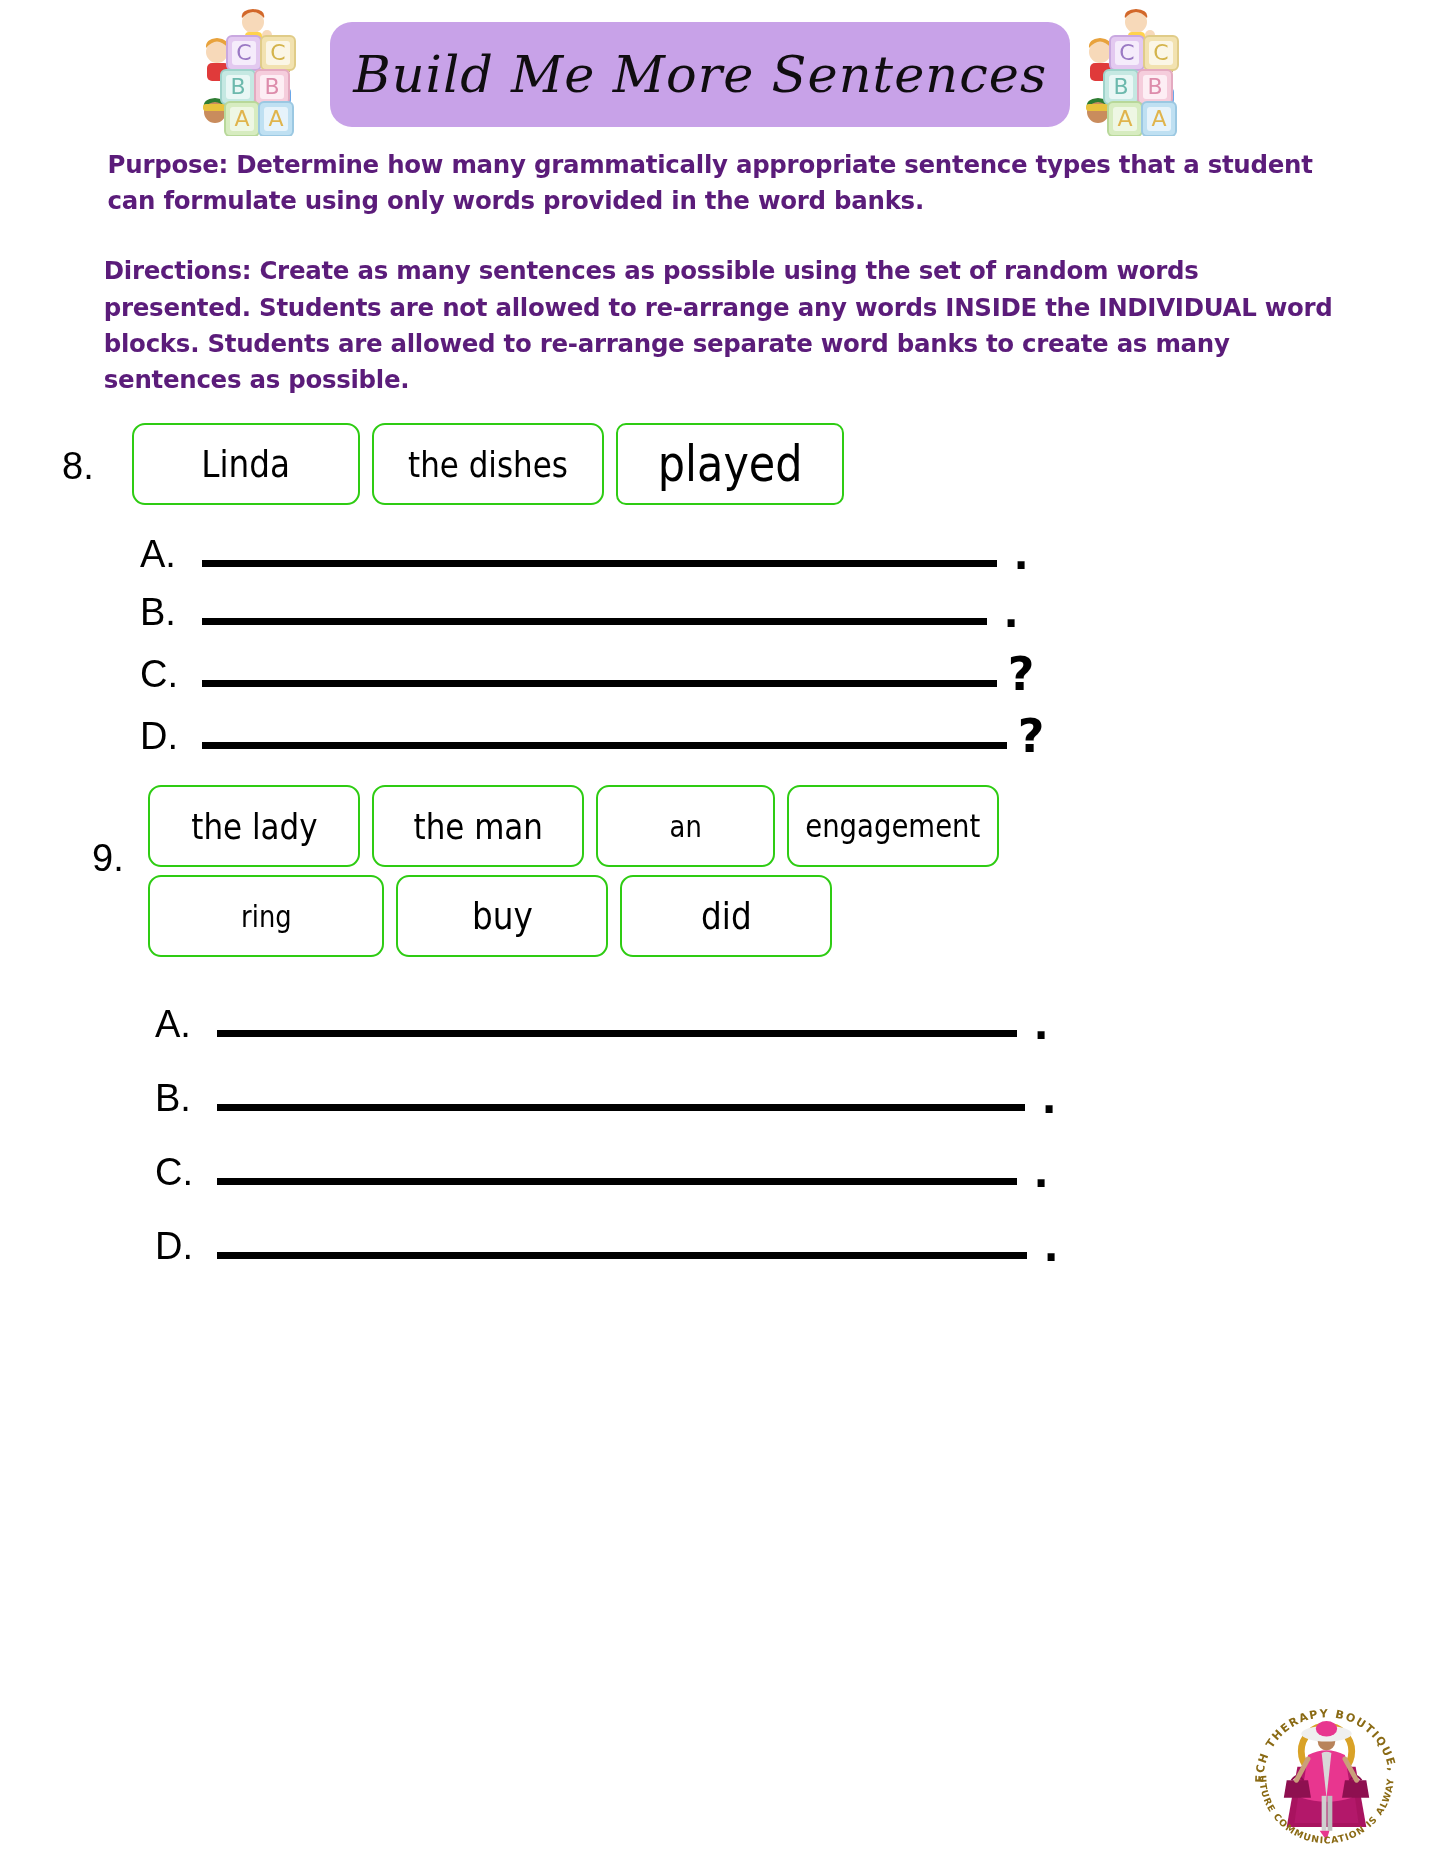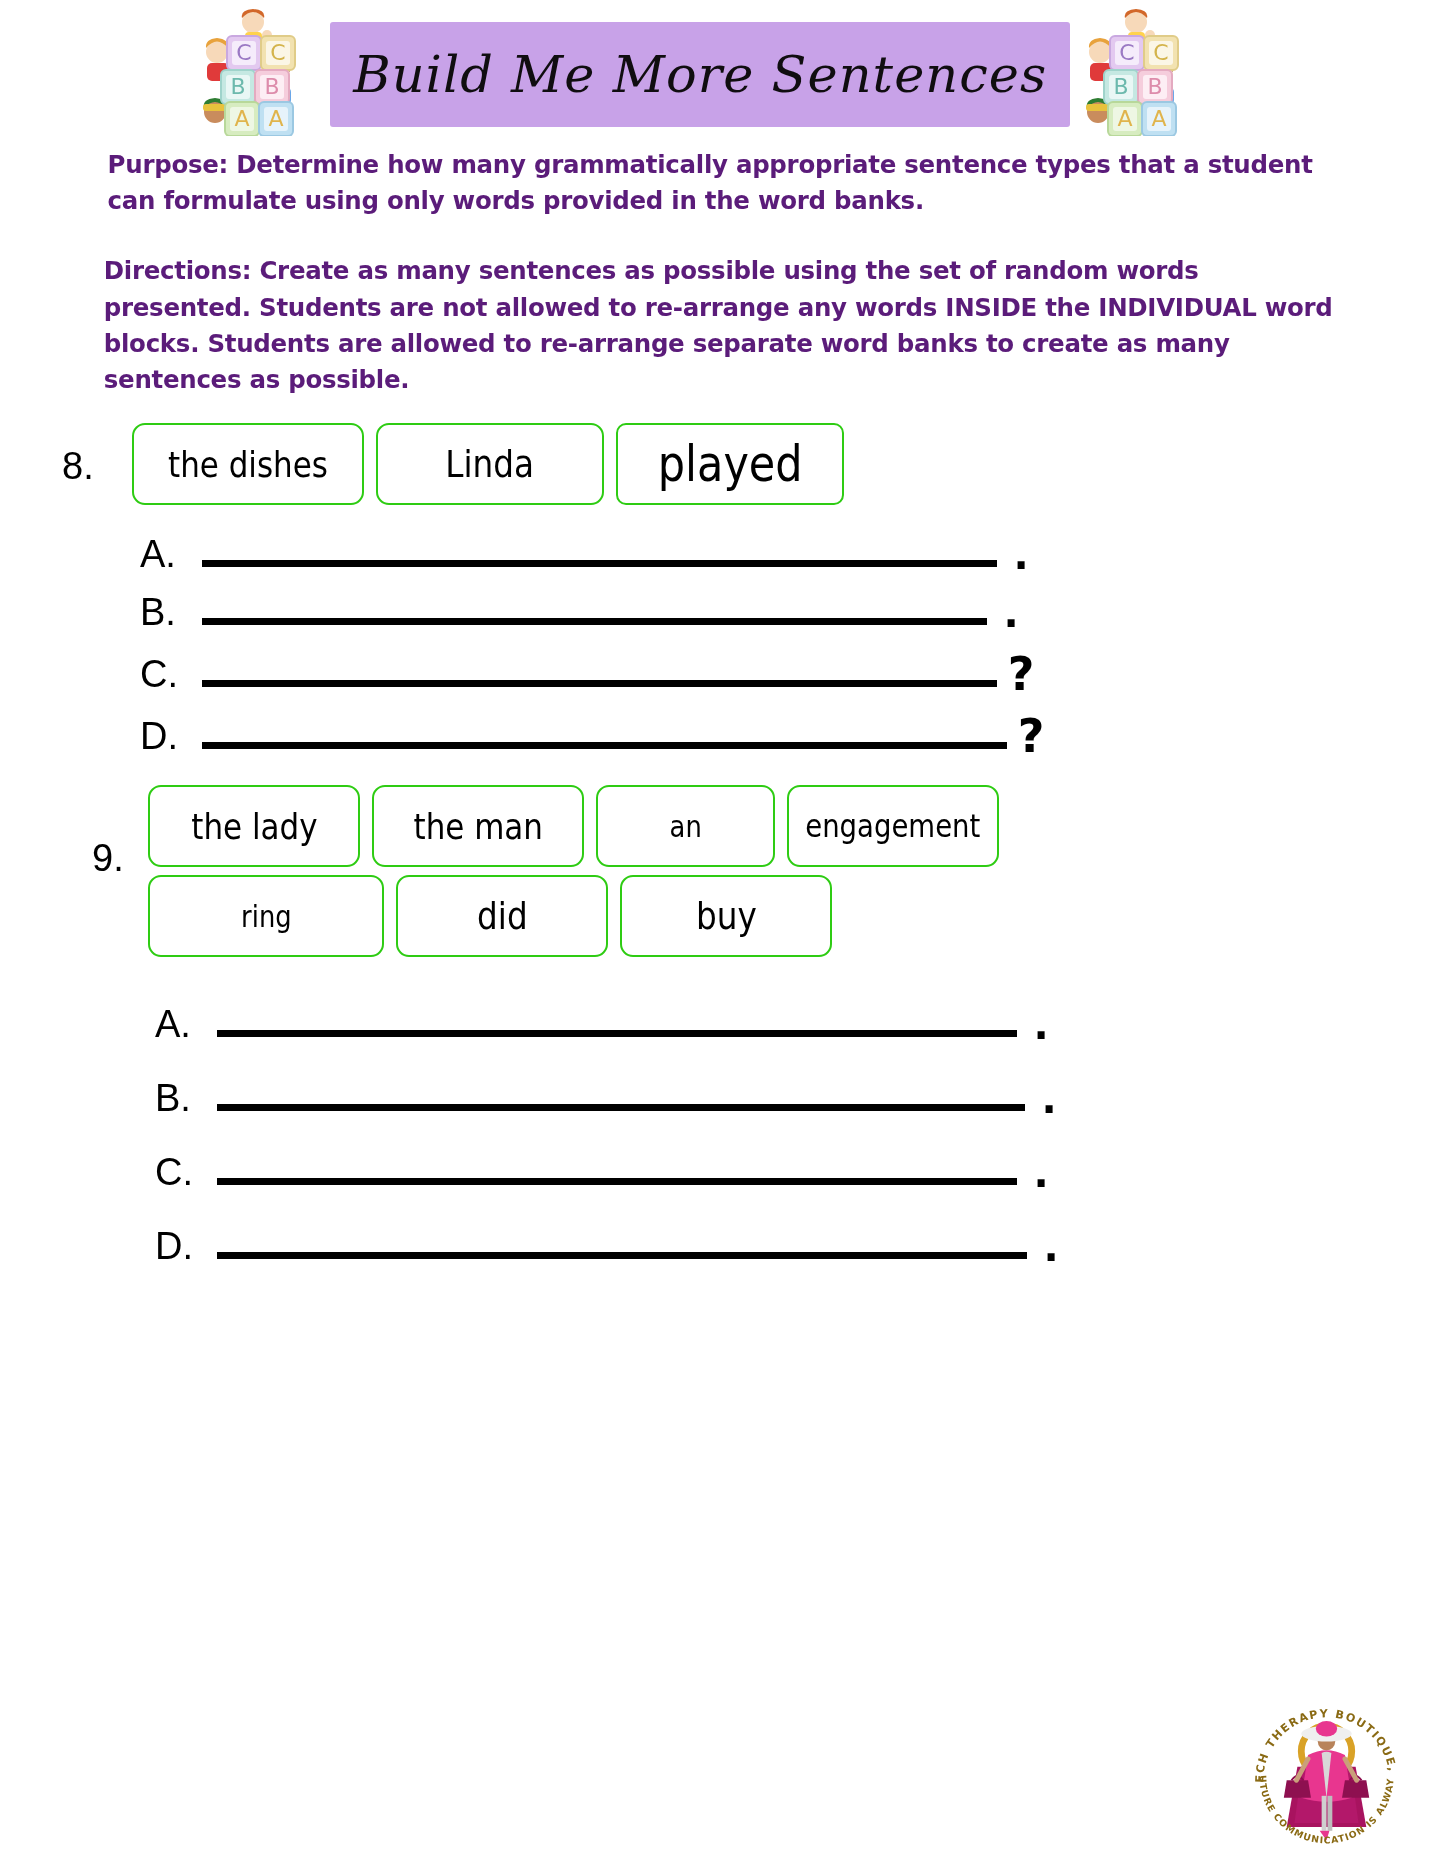--- a/index.html
+++ b/index.html
@@ -31,21 +31,21 @@
   .blocks-left  { left: 197px; }
   .blocks-right { left: 1080px; }
 
   .title-banner {
     position: absolute;
     left: 330px;
     top: 22px;
     width: 740px;
     height: 105px;
     background: #c8a2e8;
-    border-radius: 3px;
+    border-radius: 22px;
     display: flex;
     align-items: center;
     justify-content: center;
   }
   .title-text {
     font-family: "DejaVu Serif", serif;
     font-style: italic;
     font-size: 50px;
     color: #100d10;
     letter-spacing: 1px;
@@ -266,25 +266,25 @@
 <div class="instructions">
   <div class="purpose-block p1">Purpose:  Determine how many grammatically appropriate sentence types that a student can formulate using only words provided in the word banks.</div>
   <div class="directions-block">Directions:  Create as many sentences as possible using the set of random words presented.  Students are not allowed to re-arrange any words INSIDE the INDIVIDUAL word blocks.  Students are allowed to re-arrange separate word banks to create as many sentences as possible.</div>
 </div>
 
 <div id="questions-container">
     <div class="question">
       <div class="q-number" style="left: 62px; top: 22px;">8.</div>
       <div class="word-rows">
         <div class="word-row">
+          <div class="word-box" style="width: 228px; height: 82px; font-size: 38px; border-color: rgb(46, 204, 19);">
+            <span>Linda</span>
+          </div>
           <div class="word-box" style="width: 232px; height: 82px; font-size: 36px; border-color: rgb(46, 204, 19);">
             <span>the dishes</span>
-          </div>
-          <div class="word-box" style="width: 228px; height: 82px; font-size: 38px; border-color: rgb(46, 204, 19);">
-            <span>Linda</span>
           </div>
           <div class="word-box" style="width: 228px; height: 82px; font-size: 50px; border-color: rgb(46, 204, 19); border-radius: 10px;">
             <span>played</span>
           </div>
         </div>
       </div>
       <div class="answers">
         <div class="answer-row">
           <div class="answer-letter">A.</div>
           <div class="answer-line" style="width: 795px;"></div>
@@ -322,24 +322,24 @@
           </div>
           <div class="word-box" style="width: 212px; height: 82px; font-size: 32px; border-color: rgb(46, 204, 19);">
             <span>engagement</span>
           </div>
         </div>
         <div class="word-row">
           <div class="word-box" style="width: 236px; height: 82px; font-size: 30px; border-color: rgb(46, 204, 19);">
             <span>ring</span>
           </div>
           <div class="word-box" style="width: 212px; height: 82px; font-size: 38px; border-color: rgb(46, 204, 19);">
+            <span>buy</span>
+          </div>
+          <div class="word-box" style="width: 212px; height: 82px; font-size: 38px; border-color: rgb(46, 204, 19);">
             <span>did</span>
-          </div>
-          <div class="word-box" style="width: 212px; height: 82px; font-size: 38px; border-color: rgb(46, 204, 19);">
-            <span>buy</span>
           </div>
         </div>
       </div>
       <div class="answers" style="padding-left: 155px; margin-top: 48px;">
         <div class="answer-row" style="margin-bottom: 32px;">
           <div class="answer-letter">A.</div>
           <div class="answer-line" style="width: 800px;"></div>
           <div class="answer-punct">.</div>
         </div>
         <div class="answer-row" style="margin-bottom: 32px;">

